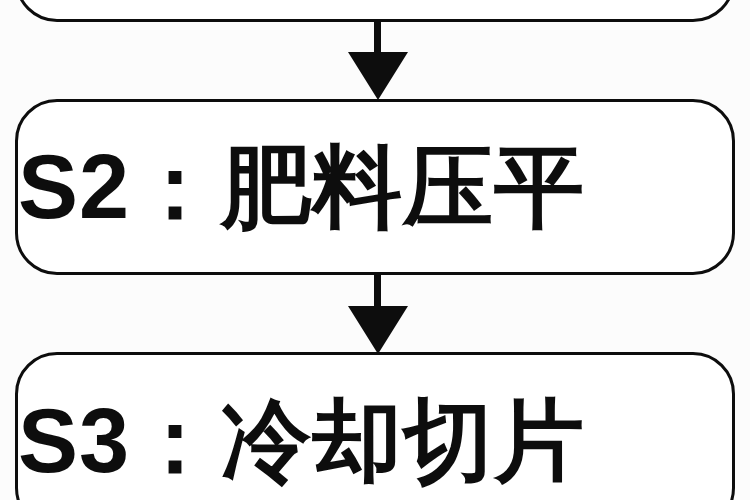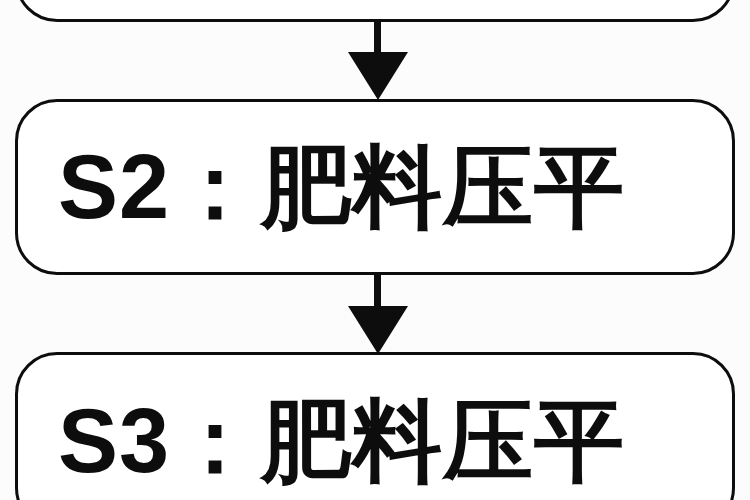--- a/index.html
+++ b/index.html
@@ -17,21 +17,20 @@
   .node {
     position: absolute;
     left: 15px;
     width: 720px;
     box-sizing: border-box;
     background: var(--node-fill, #ffffff);
     border: 3px solid var(--ink, #0d0d0d);
     border-radius: 42px;
     display: flex;
     align-items: center;
-    padding-left: 40px;
     overflow: hidden;
   }
   .node-label {
     font-size: 90px;
     font-weight: bold;
     color: var(--ink, #0d0d0d);
     letter-spacing: 1px;
     white-space: nowrap;
     line-height: 1;
   }
@@ -91,16 +90,16 @@
   <div class="node node-s2">
     <span class="node-label">S2：肥料压平</span>
   </div>
 
   <div class="arrow arrow-2">
     <div class="arrow-stem"></div>
     <div class="arrow-head"></div>
   </div>
 
   <div class="node node-s3">
-    <span class="node-label">S3：肥料压平</span>
+    <span class="node-label">S3：冷却切片</span>
   </div>
 
 </div>
 
 </body></html>

